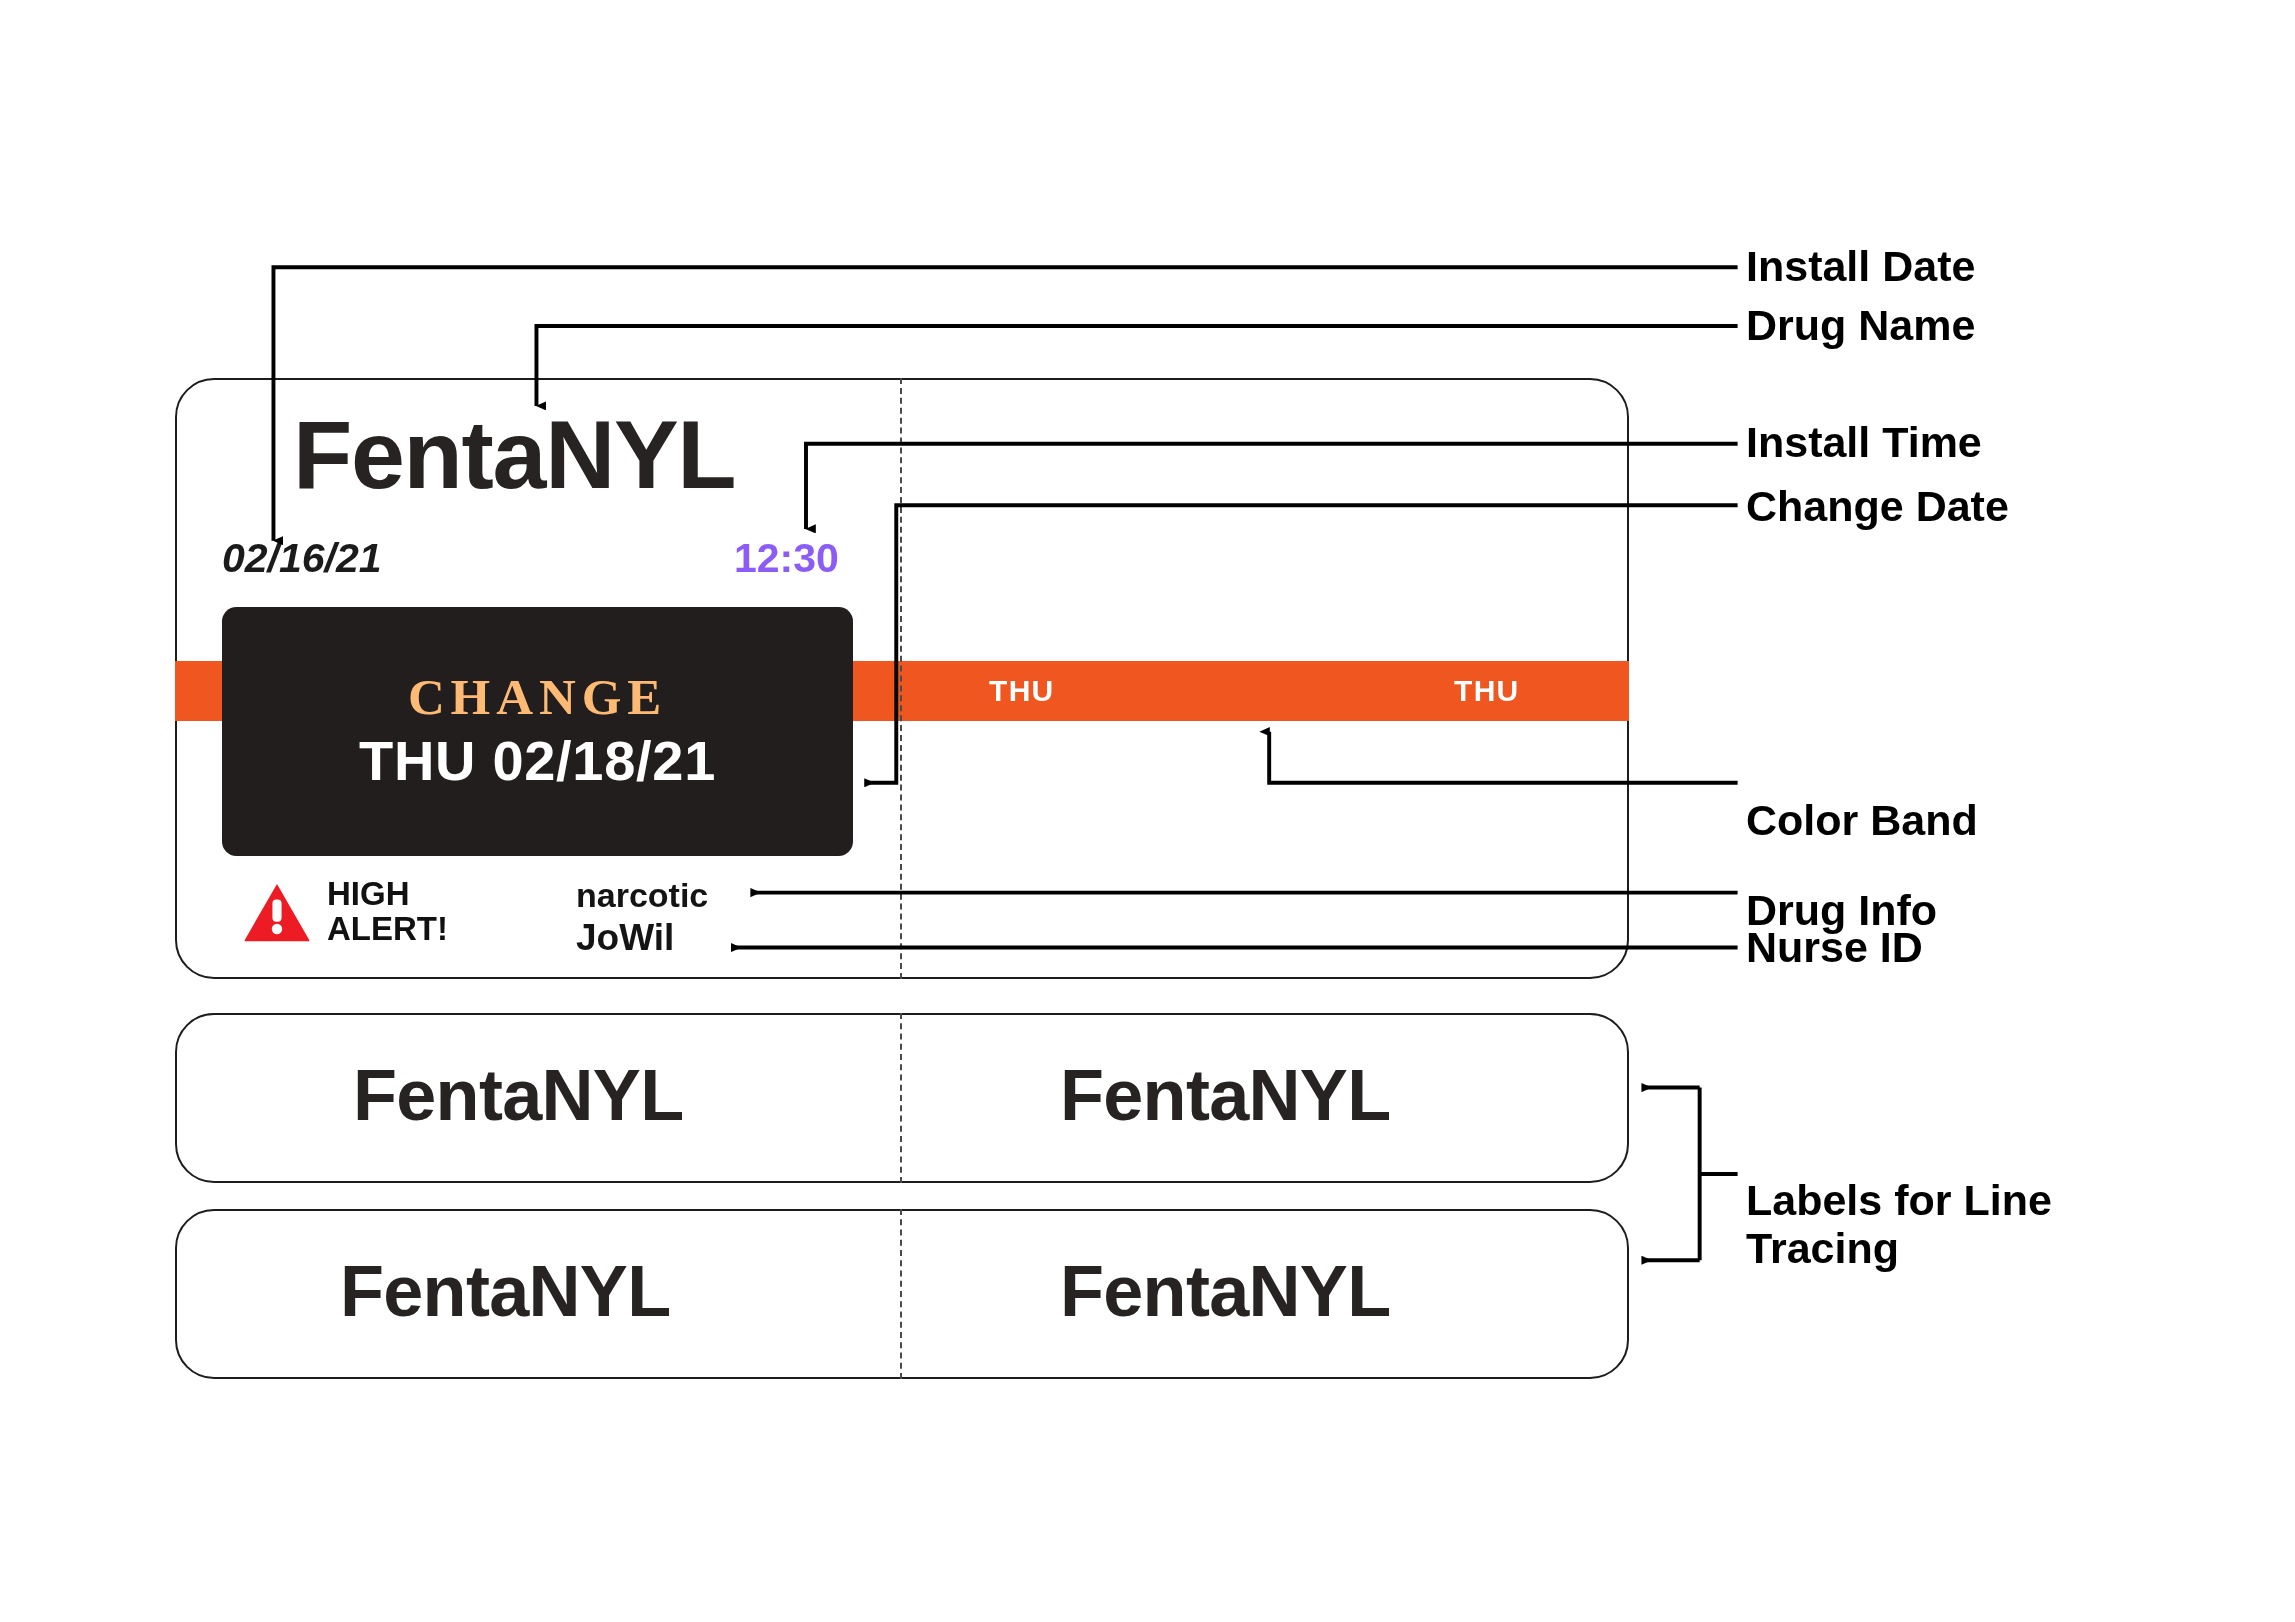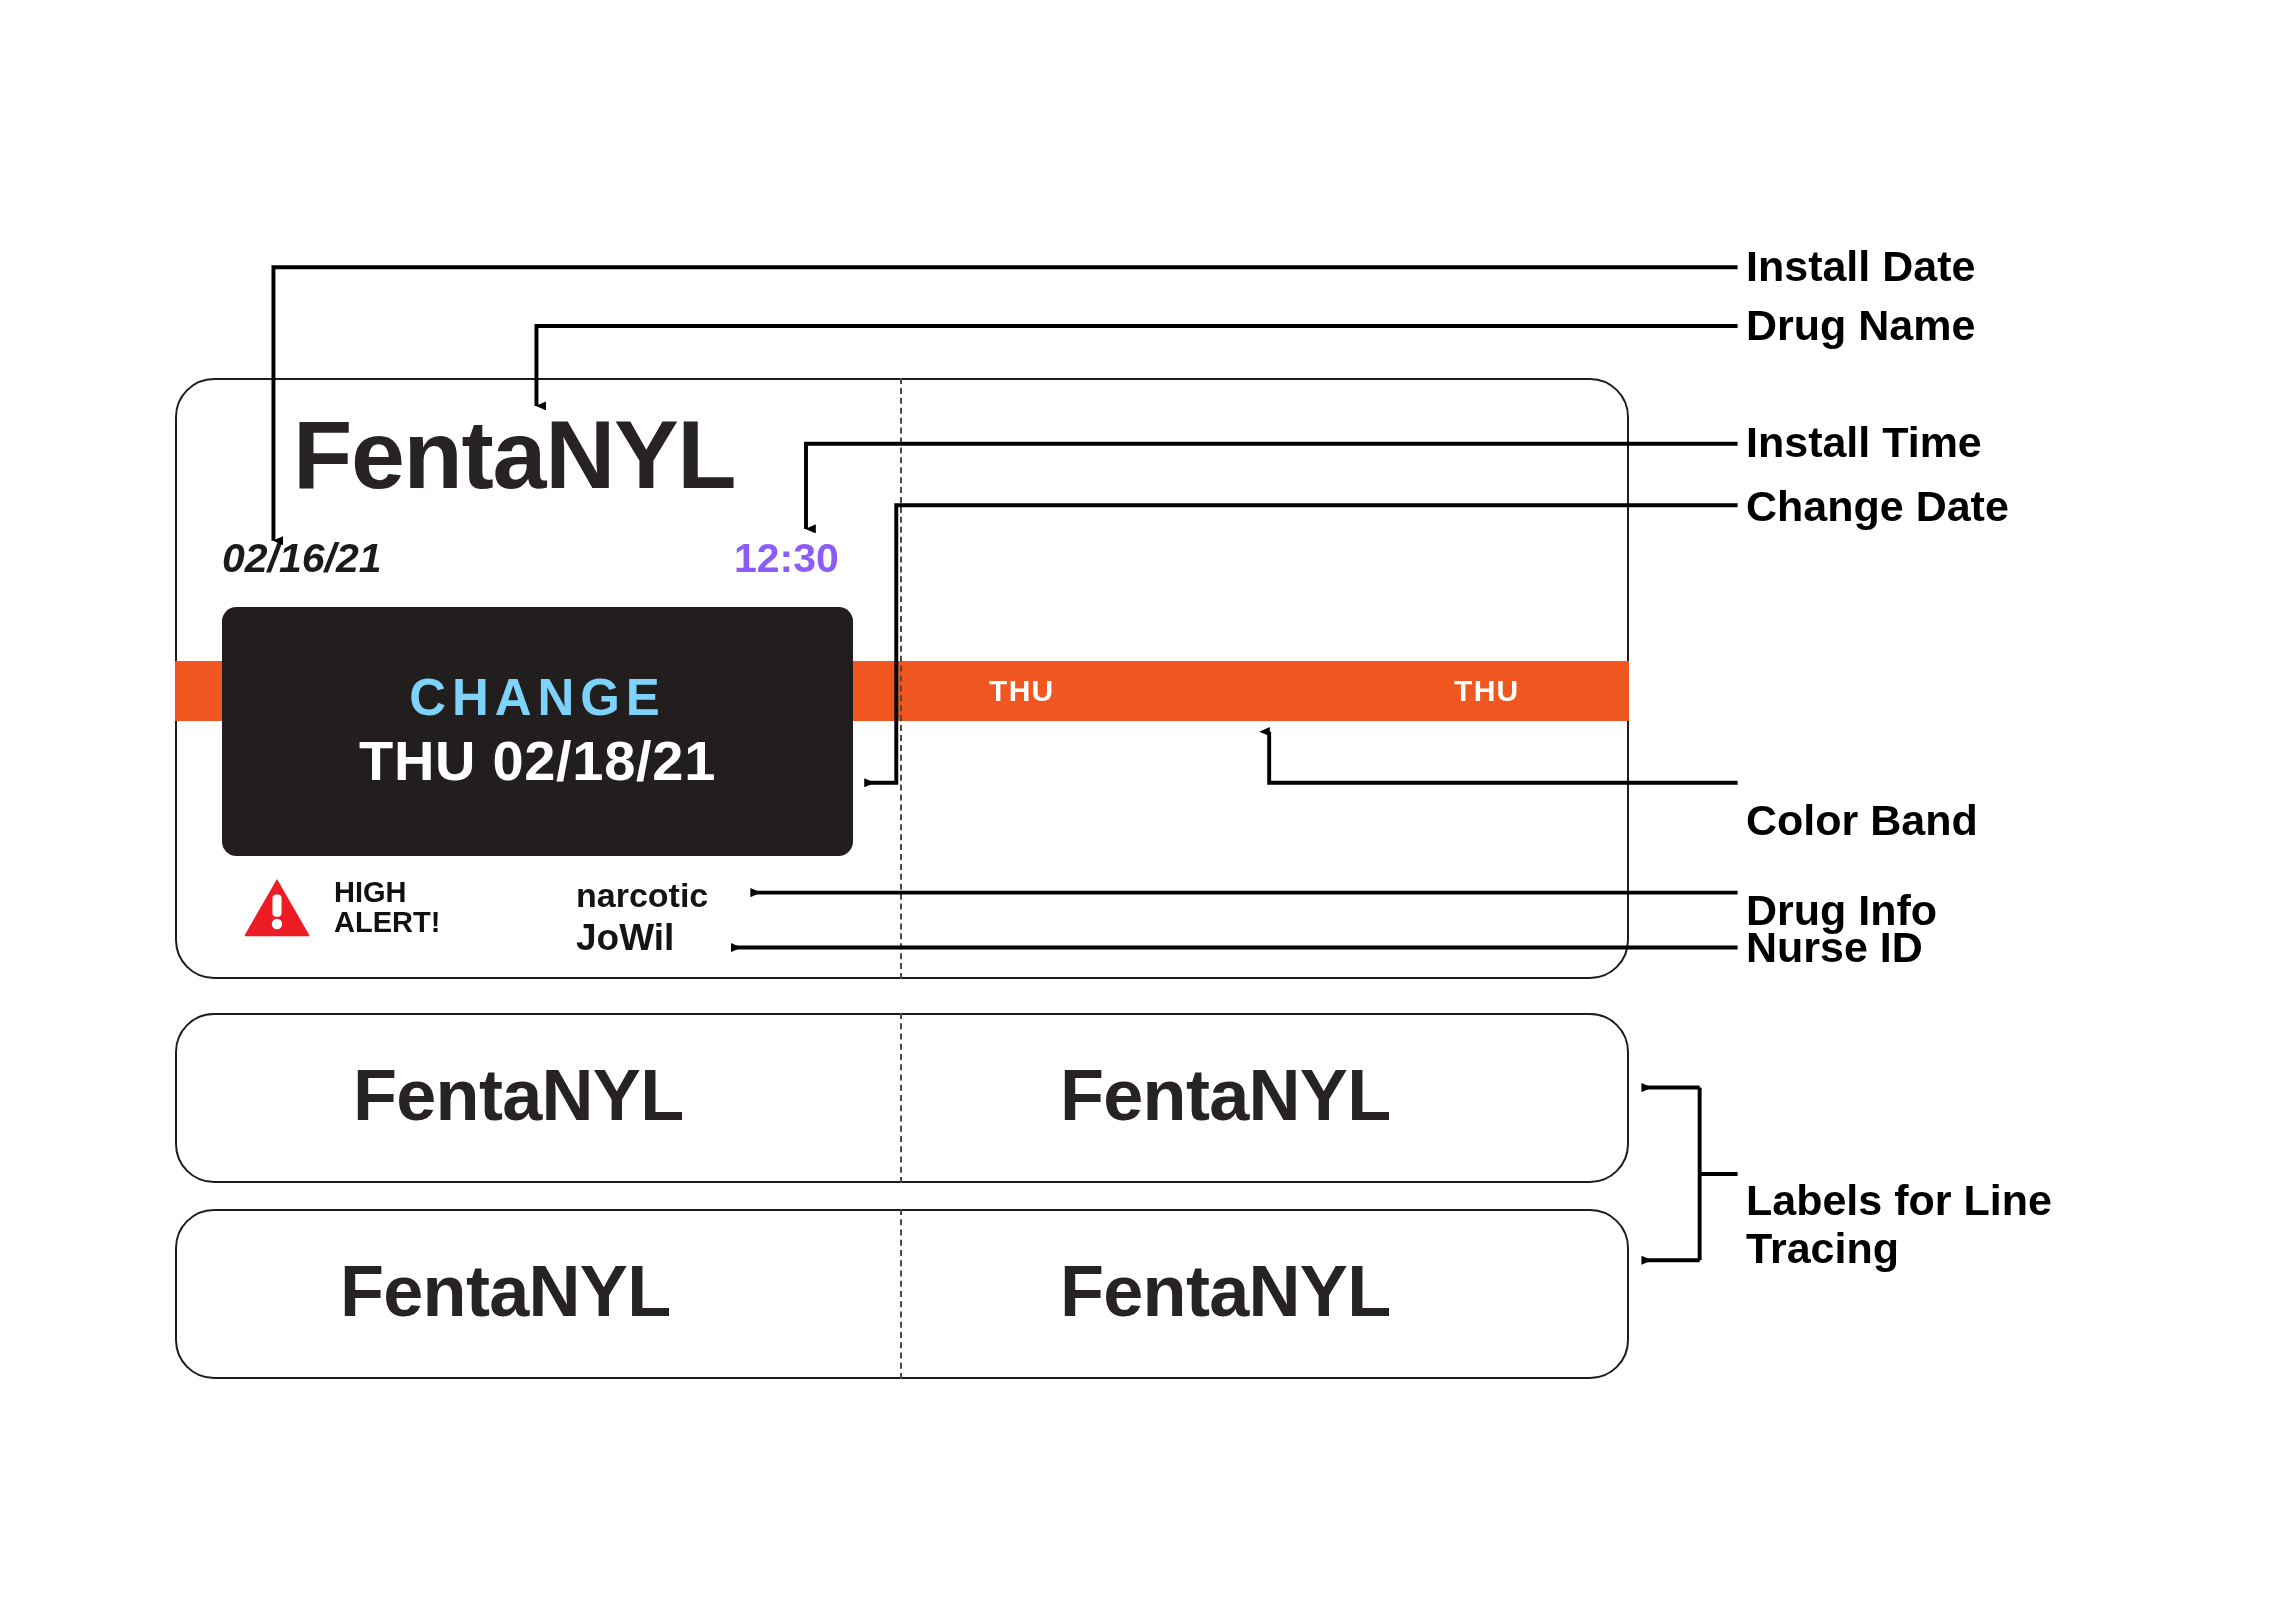--- a/index.html
+++ b/index.html
@@ -66,33 +66,33 @@
     font-family:"Liberation Sans", sans-serif;
   }
 
   
   #change-box{
     position:absolute;left:222px;top:607px;width:631px;height:249px;
     background:#211E1D;border-radius:14.4px;
     display:flex;flex-direction:column;align-items:center;justify-content:center;
   }
   #change-word{
-    color:#7dd3fc;font-size:51px;font-weight:bold;letter-spacing:5.9px;
-    font-family:Liberation Sans, sans-serif;line-height:1.05;
+    color:#fdba74;font-size:51px;font-weight:bold;letter-spacing:5.9px;
+    font-family:Liberation Serif, serif;line-height:1.05;
   }
   #change-date{
     color:#ffffff;font-size:56px;font-weight:bold;letter-spacing:0.7px;
     font-family:"Liberation Sans", sans-serif;line-height:1.1;margin-top:5.2px;
   }
 
   
   #alert-group{position:absolute;left:243px;top:877px;display:flex;align-items:center;}
   #alert-triangle{width:68px;height:60px;display:block;}
   #alert-text{
-    margin-left:23px;color:#111111;font-size:29px;font-weight:bold;line-height:1.05;
+    margin-left:16px;color:#111111;font-size:33px;font-weight:bold;line-height:1.05;
     font-family:"Liberation Sans", sans-serif;
   }
 
   
   #drug-info{
     position:absolute;left:576px;top:876px;
     font-size:34px;font-weight:bold;color:#141414;
     font-family:"Liberation Sans", sans-serif;
   }
   #nurse-id{

